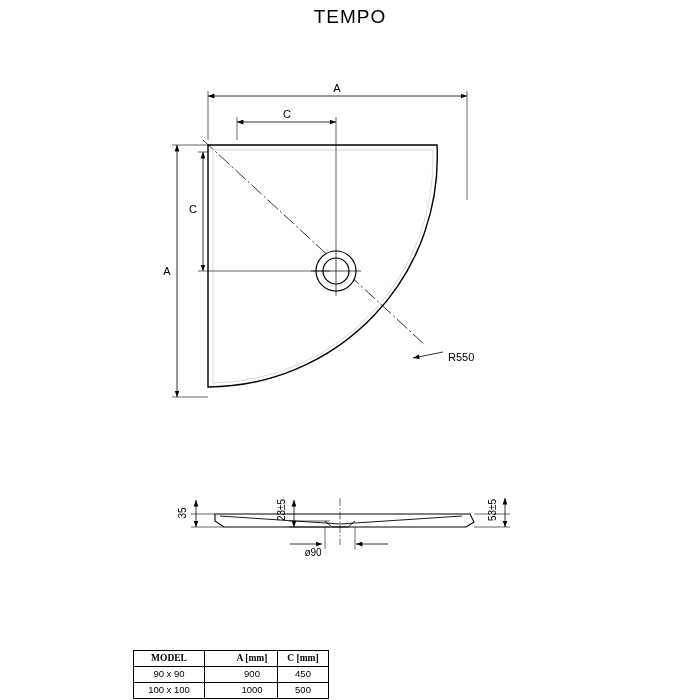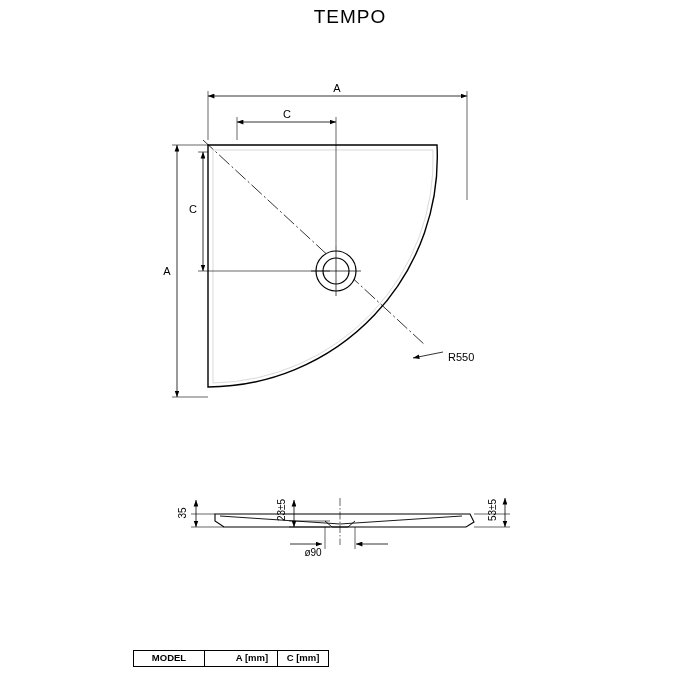--- a/index.html
+++ b/index.html
@@ -42,21 +42,21 @@
     font-size: 9.5px;
   }
   .spec-table td, .spec-table th {
     border: 1px solid #000;
     padding: 2px 6px;
     text-align: center;
     font-weight: normal;
     line-height: 1.15;
     white-space: nowrap;
   }
-  .spec-table thead th { font-weight: bold; }
+  .spec-table thead th { font-weight: bold; font-family: Liberation Serif, serif; }
   .spec-table td.model-col, .spec-table th.model-col { width: 58px; }
   .spec-table td.a-col, .spec-table th.a-col { width: 38px; padding-left: 28px; }
   .spec-table td.c-col, .spec-table th.c-col { width: 38px; }
 </style>
 </head>
 <body>
 
 <div id="sheet">
 
   <div class="title">TEMPO</div>
@@ -146,16 +146,26 @@
 
   <table class="spec-table">
     <thead>
       <tr>
         <th class="model-col">MODEL</th>
         <th class="a-col">A [mm]</th>
         <th class="c-col">C [mm]</th>
       </tr>
     </thead>
     <tbody>
+      <tr>
+        <td class="model-col">90 x 90</td>
+        <td class="a-col">900</td>
+        <td class="c-col">450</td>
+      </tr>
+      <tr>
+        <td class="model-col">100 x 100</td>
+        <td class="a-col">1000</td>
+        <td class="c-col">500</td>
+      </tr>
     </tbody>
   </table>
 
 </div>
 
 </body></html>

